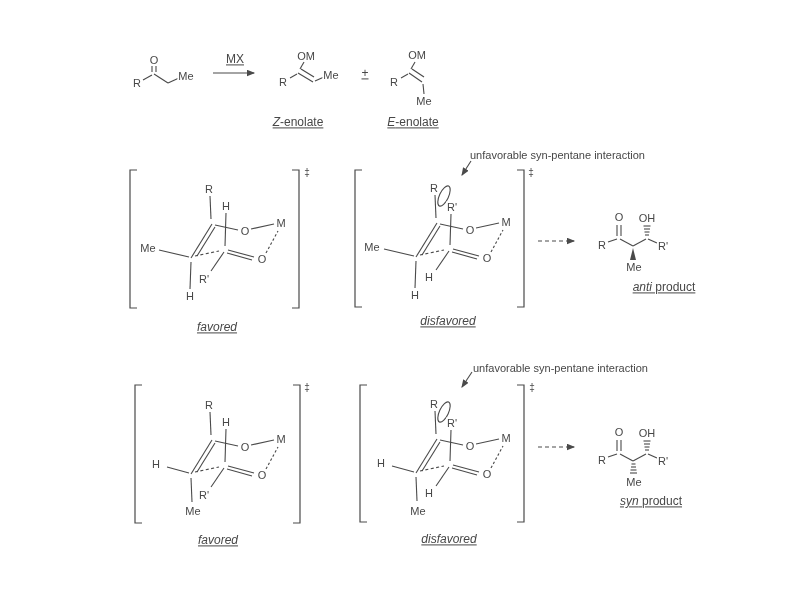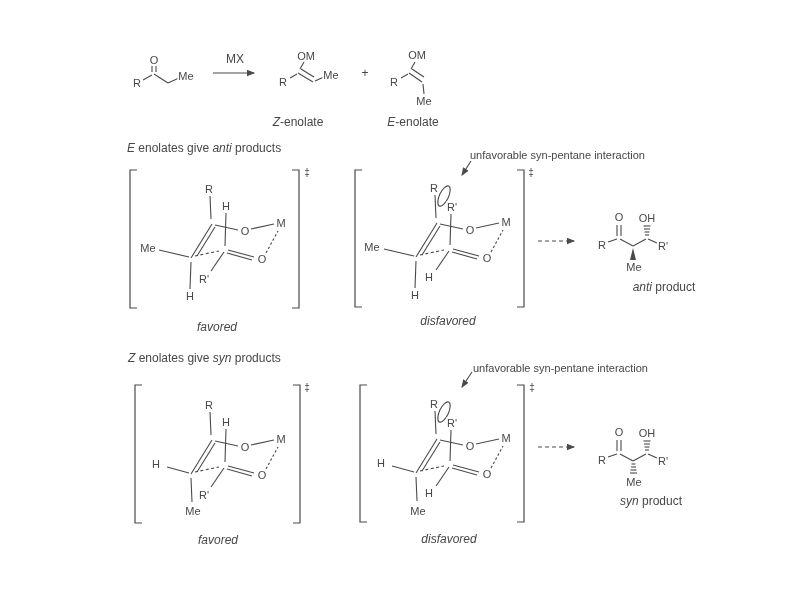--- a/index.html
+++ b/index.html
@@ -10,21 +10,21 @@
   svg.draw path.bracket{stroke-width:1.2;}
   svg.draw polygon.wedge{fill:#4a4a4a;stroke:none;}
   svg.draw .dsh{stroke-dasharray:3 2.5;}
   svg.draw .dsh2{stroke-dasharray:2.5 2.2;}
   svg.draw .dsh3{stroke-dasharray:4 3;}
   .atom-layer{position:absolute;left:0;top:0;width:100%;height:100%;}
   .atom{position:absolute;transform:translate(-50%,-50%);font-size:11px;line-height:1;
         background:#fff;padding:0 1px;white-space:nowrap;}
   .atom.dg{font-size:10px;background:transparent;padding:0;}
   .lbl{position:absolute;font-size:12px;line-height:1.1;white-space:nowrap;}
-  .cc{transform:translate(-50%,-50%);}
+  .cc{transform:translate(-50%,-50%);text-decoration:underline;}
   .it{font-style:italic;}
   .ann{font-size:11px;}
 </style>
 </head>
 <body>
 
 <div class="canvas">
 
   <svg class="draw" width="800" height="600" viewBox="0 0 800 600">
     <defs>
@@ -247,23 +247,21 @@
       <span class="atom" style="left: 634px; top: 482px;">Me</span>
     </div>
 
   <span class="lbl cc" style="left:235px;top:60px">MX</span>
   <span class="lbl cc" style="left:365px;top:74px">+</span>
 
   <span class="lbl cc" style="left:298px;top:123px"><span class="it">Z</span><span>-enolate</span></span>
 
   <span class="lbl cc" style="left:413px;top:123px"><span class="it">E</span><span>-enolate</span></span>
 
-  <div class="lbl" style="left:127px;top:142px"><span class="it">E</span><span> enolates give </span><span class="it">anti</span><span> products</span></div>
-
-  <div class="lbl" style="left:128px;top:352px"><span class="it">Z</span><span> enolates give </span><span class="it">syn</span><span> products</span></div>
+
 
   <div class="lbl ann" style="left:470px;top:149px">unfavorable syn-pentane interaction</div>
   <div class="lbl ann" style="left:473px;top:362px">unfavorable syn-pentane interaction</div>
 
   <span class="lbl it cc" style="left:217px;top:328px">favored</span>
   <span class="lbl it cc" style="left:448px;top:322px">disfavored</span>
   <span class="lbl it cc" style="left:218px;top:541px">favored</span>
   <span class="lbl it cc" style="left:449px;top:540px">disfavored</span>
 
   <span class="lbl cc" style="left:664px;top:288px"><span class="it">anti</span><span> product</span></span>

